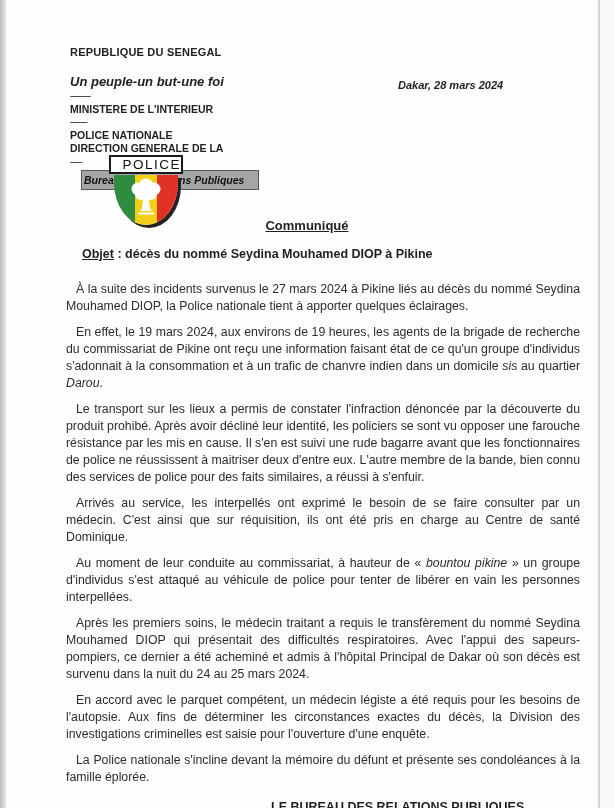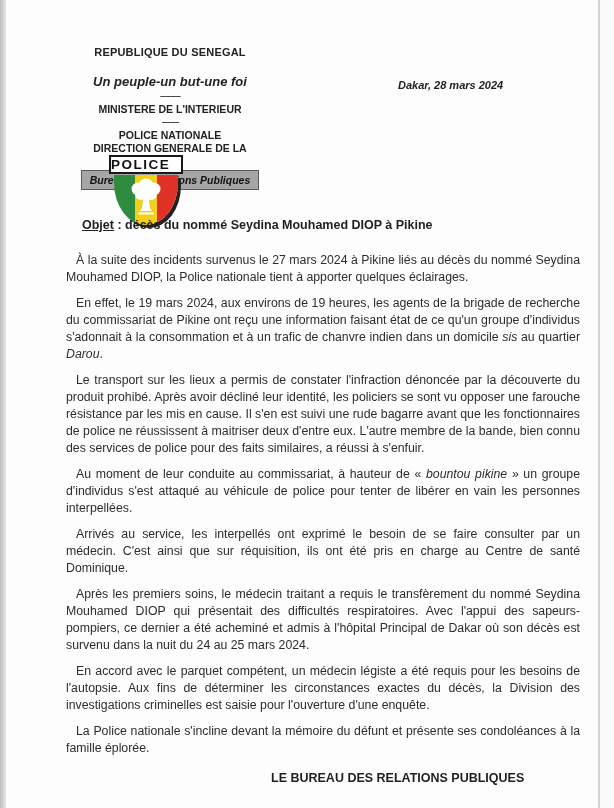--- a/index.html
+++ b/index.html
@@ -17,21 +17,21 @@
     position:absolute;left:598px;top:0;width:2px;height:808px;
     background:#d4d4d4;
   }
   .scan-edge-right2{
     position:absolute;left:600px;top:0;width:14px;height:808px;
     background:#fafafa;
   }
   
   .letterhead{
     position:absolute;left:70px;top:46px;width:200px;
-    text-align:center;font-weight:bold;color:#222;
+    text-align:left;font-weight:bold;color:#222;
   }
   .lh-republic{font-size:11px;letter-spacing:.2px;}
   .lh-motto{font-size:13px;margin-top:16px;font-style:italic;}
   .lh-sep{font-size:8px;line-height:8px;margin:3px 0;color:#333;letter-spacing:-1px;}
   .lh-ministry{font-size:10.5px;}
   .lh-direction{font-size:10.5px;line-height:1.25;}
   .lh-bureau{
     margin:4px auto 0;width:172px;
     background:#a6a6a6;border:1.5px solid #5a5a5a;
     font-size:10.5px;font-style:italic;font-weight:bold;color:#111;
@@ -39,22 +39,22 @@
   }
   .date-line{
     position:absolute;left:398px;top:79px;
     font-size:11px;font-weight:bold;font-style:italic;color:#222;
   }
   
   .police-logo{position:absolute;left:106px;top:155px;width:80px;}
   .police-banner{
     width:70px;margin:0 auto;background:#fff;
     border:2.5px solid #191919;
-    font-size:13.5px;font-weight:bold;letter-spacing:1.5px;
-    text-align:left;color:#111;line-height:15px;
+    font-size:13.5px;font-weight:normal;letter-spacing:1.5px;
+    text-align:right;color:#111;line-height:15px;
   }
   .police-shield{
     width:64px;height:50px;margin:1px auto 0;position:relative;
     display:flex;overflow:hidden;
     border-bottom-left-radius:32px 42px;
     border-bottom-right-radius:32px 42px;
     box-shadow:3px 3px 0 0 #232323;
   }
   .stripe{flex:1;height:100%;}
   .tree-wrap{
@@ -119,27 +119,28 @@
           <circle cx="27" cy="16" r="6"></circle>
           <path d="M19.5 18 L24.5 18 L26 30 L28 33 L16 33 L18 30 Z"></path>
           <rect x="14" y="34.5" width="16" height="2" rx="1"></rect>
         </g>
       </svg>
     </div>
   </div>
 </div>
 
 <div class="doc-flow">
+  <h1 class="doc-title">Communiqué</h1>
   <div class="subject">
     <span class="u">Objet</span><span> : décès du nommé Seydina Mouhamed DIOP à Pikine</span>
   </div>
   <div>
       <p class="para"><span>À la suite des incidents survenus le 27 mars 2024 à Pikine liés au décès du nommé Seydina Mouhamed DIOP, la Police nationale tient à apporter quelques éclairages.</span></p>
       <p class="para"><span>En effet, le 19 mars 2024, aux environs de 19 heures, les agents de la brigade de recherche du commissariat de Pikine ont reçu une information faisant état de ce qu'un groupe d'individus s'adonnait à la consommation et à un trafic de chanvre indien dans un domicile </span><span class="it">sis</span><span> au quartier </span><span class="it">Darou</span><span>.</span></p>
       <p class="para"><span>Le transport sur les lieux a permis de constater l'infraction dénoncée par la découverte du produit prohibé. Après avoir décliné leur identité, les policiers se sont vu opposer une farouche résistance par les mis en cause. Il s'en est suivi une rude bagarre avant que les fonctionnaires de police ne réussissent à maitriser deux d'entre eux. L'autre membre de la bande, bien connu des services de police pour des faits similaires, a réussi à s'enfuir.</span></p>
+      <p class="para"><span>Arrivés au service, les interpellés ont exprimé le besoin de se faire consulter par un médecin. C'est ainsi que sur réquisition, ils ont été pris en charge au Centre de santé Dominique.</span></p>
       <p class="para"><span>Au moment de leur conduite au commissariat, à hauteur de « </span><span class="it">bountou pikine</span><span> » un groupe d'individus s'est attaqué au véhicule de police pour tenter de libérer en vain les personnes interpellées.</span></p>
-      <p class="para"><span>Arrivés au service, les interpellés ont exprimé le besoin de se faire consulter par un médecin. C'est ainsi que sur réquisition, ils ont été pris en charge au Centre de santé Dominique.</span></p>
       <p class="para"><span>Après les premiers soins, le médecin traitant a requis le transfèrement du nommé Seydina Mouhamed DIOP qui présentait des difficultés respiratoires. Avec l'appui des sapeurs-pompiers, ce dernier a été acheminé et admis à l'hôpital Principal de Dakar où son décès est survenu dans la nuit du 24 au 25 mars 2024.</span></p>
       <p class="para"><span>En accord avec le parquet compétent, un médecin légiste a été requis pour les besoins de l'autopsie. Aux fins de déterminer les circonstances exactes du décès, la Division des investigations criminelles est saisie pour l'ouverture d'une enquête.</span></p>
       <p class="para"><span>La Police nationale s'incline devant la mémoire du défunt et présente ses condoléances à la famille éplorée.</span></p>
     </div>
   <div class="doc-footer">LE BUREAU DES RELATIONS PUBLIQUES</div>
 </div>
 
 </body></html>

